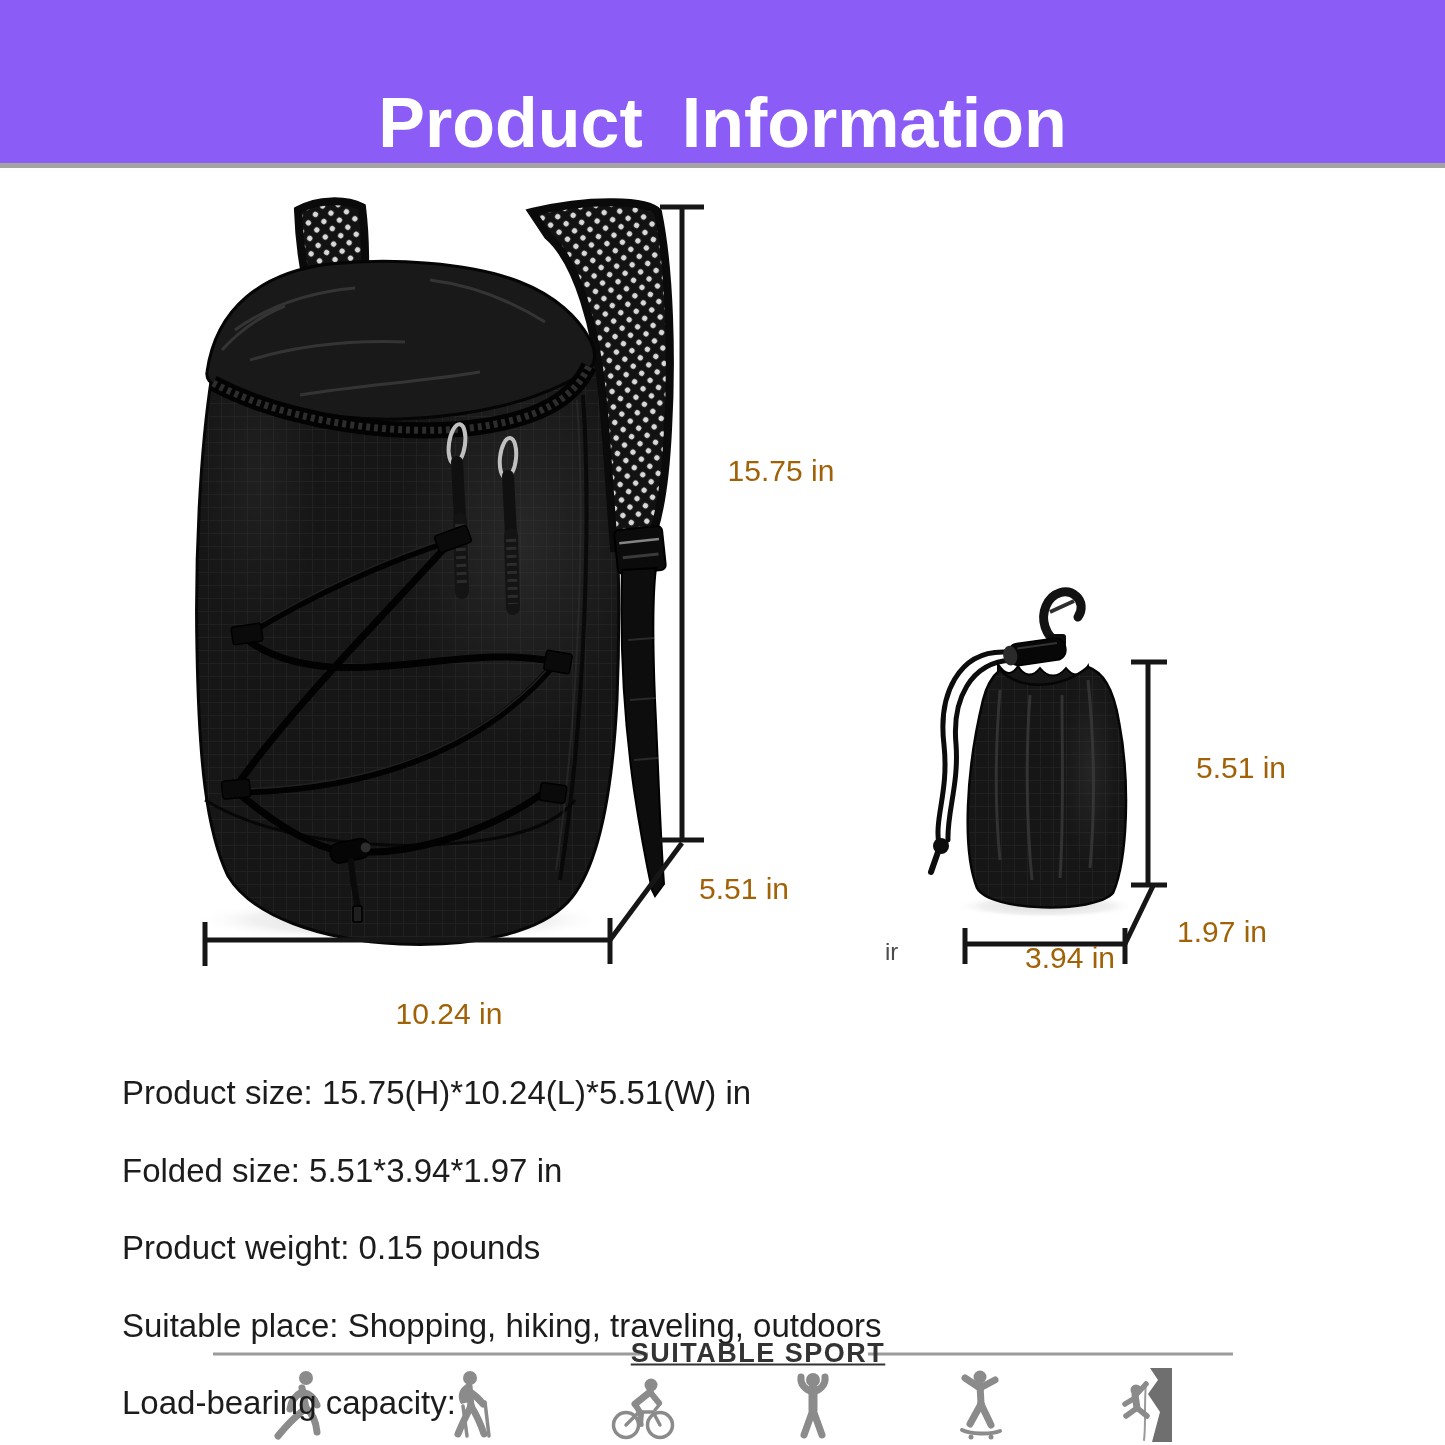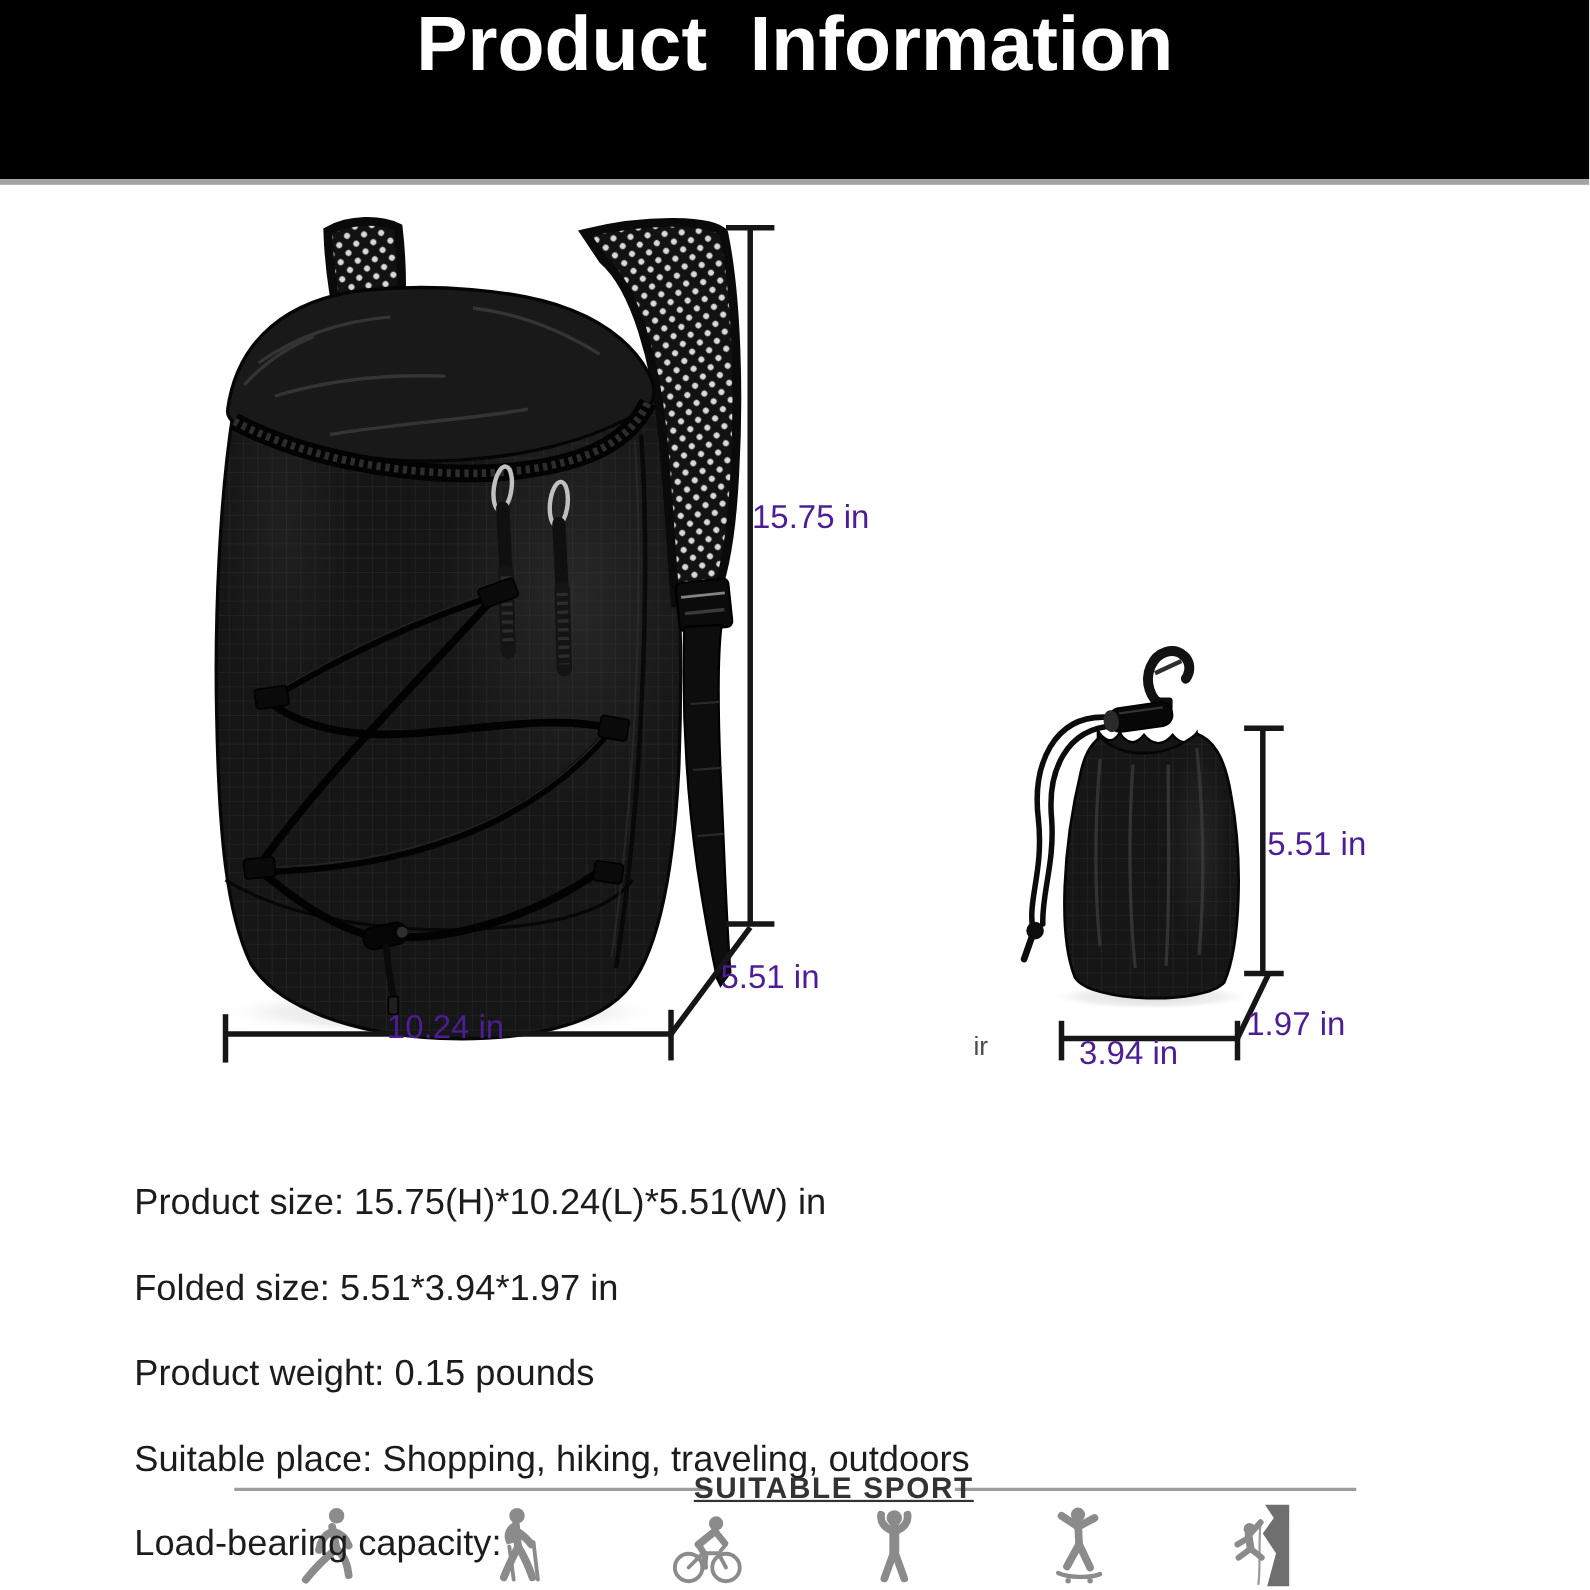--- a/index.html
+++ b/index.html
@@ -2,36 +2,36 @@
 <html><head>
 <meta charset="utf-8">
 <style>
   html,body{margin:0;padding:0;background:#ffffff;}
   .stage{
     position:relative;width:1445px;height:1445px;background:#ffffff;overflow:hidden;
     font-family:"Liberation Sans", sans-serif;
   }
   
   .banner{
-    position:absolute;left:0;top:0;width:1445px;height:163px;background:#000000;
-    display:flex;align-items:flex-start;justify-content:center;
+    position:absolute;left:0;top:0;width:1445px;height:163px;background:#8b5cf6;
+    display:flex;align-items:flex-end;justify-content:center;
   }
   .banner h1{
     margin:0;color:#ffffff;font-size:70px;font-weight:bold;letter-spacing:0px;
     white-space:pre;
   }
   .banner-underline{
     position:absolute;left:0;top:163px;width:1445px;height:5px;background:#a3a3a3;
   }
   
   svg.art{position:absolute;left:0;top:0;width:1445px;height:1445px;}
   
   .dim-label{
     position:absolute;transform:translate(-50%,-50%);
-    font-size:30px;color:#4c1d95;white-space:pre;
+    font-size:30px;color:#a16207;white-space:pre;margin-left:44px;
   }
   .watermark{
     position:absolute;font-size:24px;color:#4c4c4c;
   }
   
   .specs{
     position:absolute;left:122px;top:1038px;width:1100px;
     font-size:33px;line-height:44.6px;color:#1c1c1c;
   }
   .spec-line{white-space:pre;margin-top:33px;}
@@ -278,21 +278,21 @@
         <path d="M -3,-10 L 8,-22" stroke-width="5.5"></path>
         <path d="M -3,-8 L -13,-2" stroke-width="5.5"></path>
         <path d="M -1,2 L -12,10" stroke-width="5.5"></path>
         <path d="M -1,2 L 9,10" stroke-width="5.5"></path>
       </g>
     </g>
   </svg>
 
   <div class="dim-label" style="left:737px;top:471px;">15.75 in</div>
   <div class="dim-label" style="left:700px;top:889px;">5.51 in</div>
-  <div class="dim-label" style="left:405px;top:935px;">10.24 in</div>
+  <div class="dim-label" style="left:405px;top:1014px;">10.24 in</div>
   <div class="dim-label" style="left:1197px;top:768px;">5.51 in</div>
   <div class="dim-label" style="left:1178px;top:932px;">1.97 in</div>
   <div class="dim-label" style="left:1026px;top:958px;">3.94 in</div>
   <div class="watermark" style="left:885px;top:938px;">ir</div>
 
   <div class="specs">
     <div class="spec-line">Product size: 15.75(H)*10.24(L)*5.51(W) in</div>
     <div class="spec-line">Folded size: 5.51*3.94*1.97 in</div>
     <div class="spec-line">Product weight: 0.15 pounds</div>
     <div class="spec-line">Suitable place: Shopping, hiking, traveling, outdoors</div>

